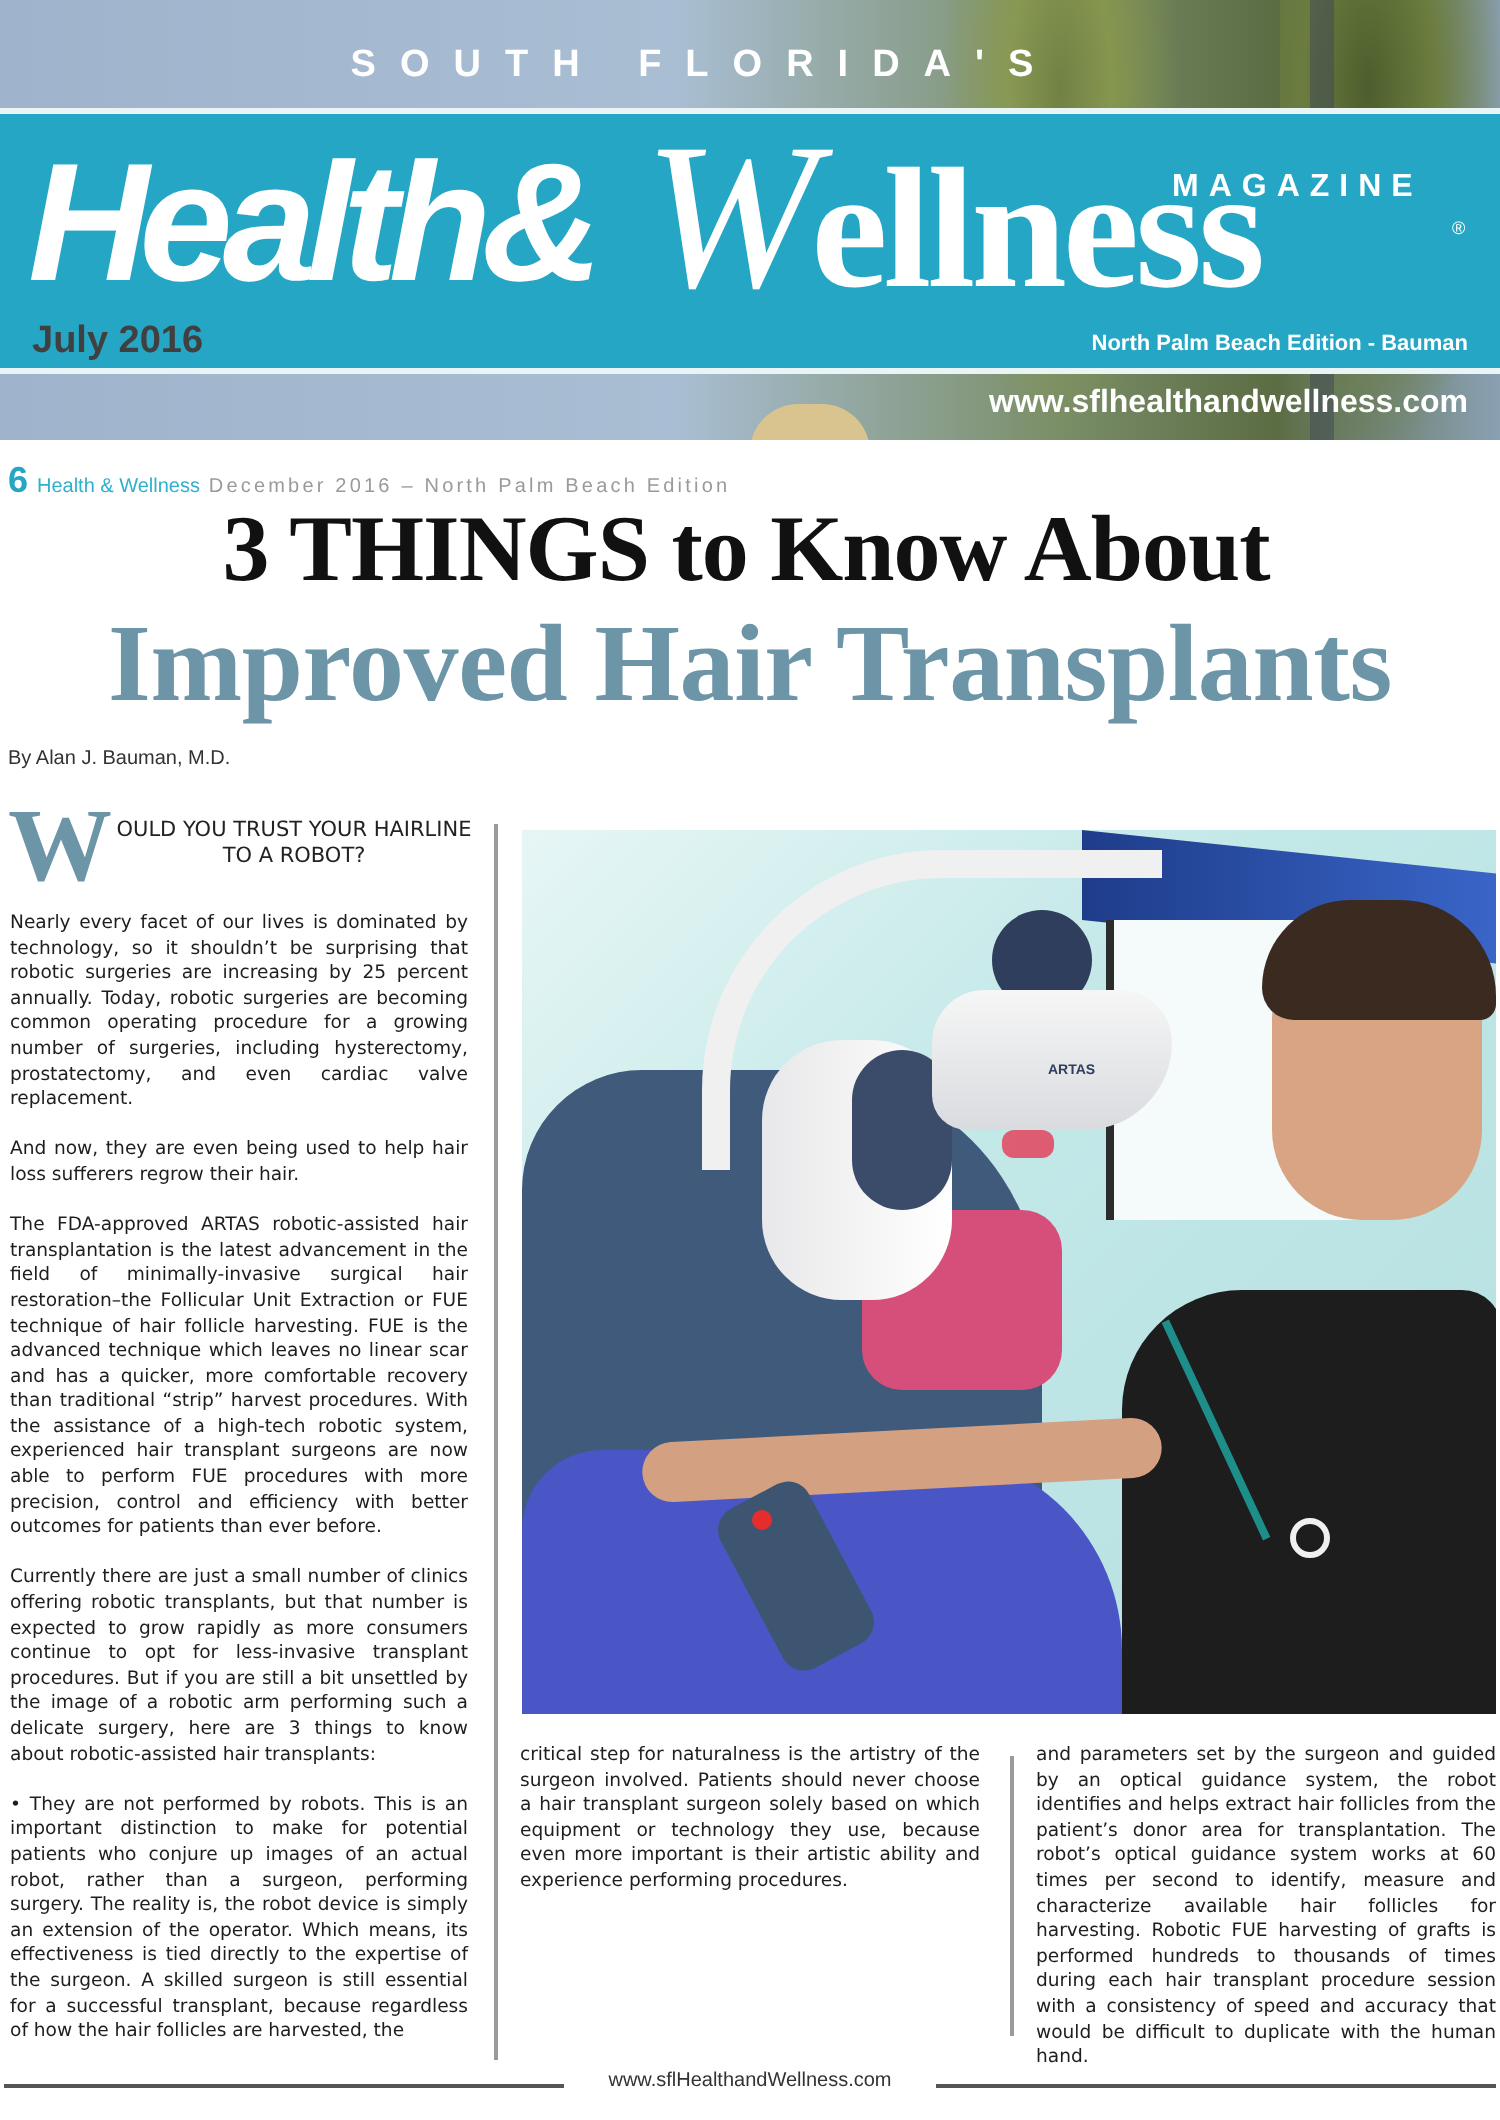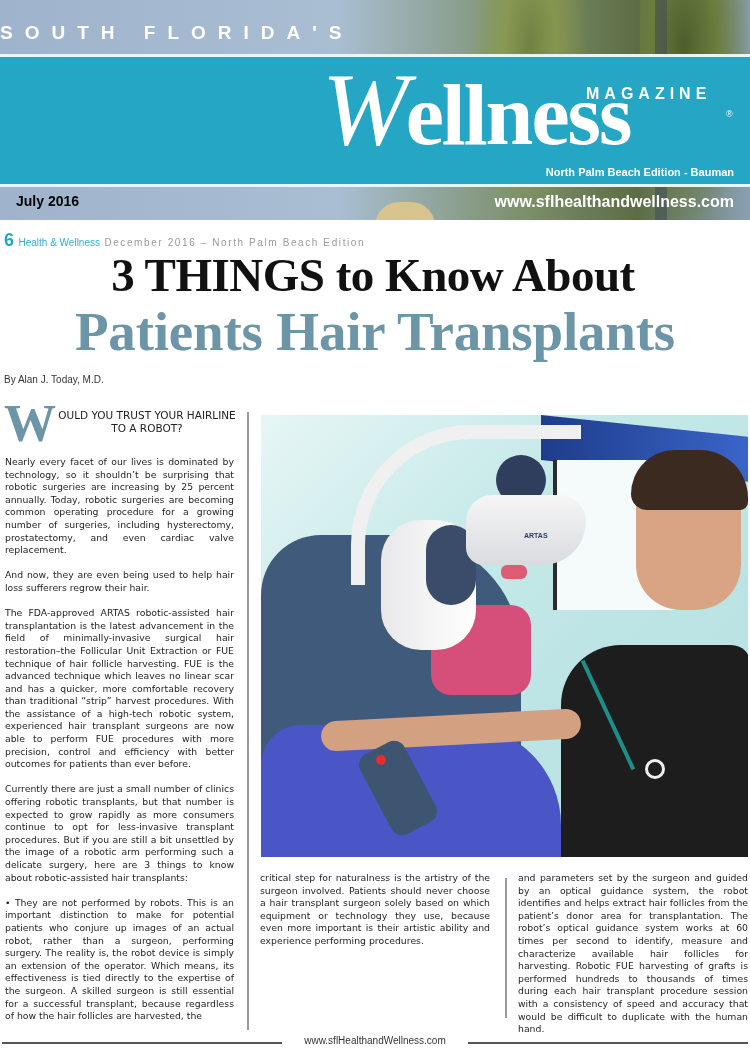--- a/index.html
+++ b/index.html
@@ -22,21 +22,21 @@
       background: radial-gradient(ellipse at 40% 20%, #4d5e2e 0%, #6b7c3e 35%, rgba(90,110,60,0) 75%);
     }
     .masthead .trunk {
       position: absolute; left: 655px; top: 0; width: 12px; height: 220px; background: #3f4a55; opacity: .55;
     }
     .masthead .hat {
       position: absolute; left: 375px; top: 202px; width: 60px; height: 24px;
       background: #d9c38e; border-radius: 30px 30px 0 0;
     }
     .tagline-top {
-      position: absolute; left: 0; top: 22px; width: 704px; text-align: left;
+      position: absolute; left: 0; top: 22px; width: 704px; text-align: center;
       color: #ffffff; font-size: 19px; letter-spacing: 12px; font-weight: bold;
     }
     .band {
       position: absolute; left: 0; top: 54px; width: 750px; height: 133px;
       background: #25a6c4;
       border-top: 3px solid #e9f4f7; border-bottom: 3px solid #e9f4f7;
     }
     .logo-health {
       position: absolute; left: 14px; top: 12px;
       font-family: "Liberation Sans", sans-serif; font-weight: bold; font-style: italic;
@@ -47,21 +47,21 @@
       font-family: "Liberation Serif", serif; font-style: italic;
       font-size: 104px; color: #ffffff; letter-spacing: -3px; line-height: 1;
     }
     .logo-wellness .rest { font-family: "Liberation Serif", serif; font-weight: bold; font-style: normal; font-size: 86px; letter-spacing: -2px; text-align: center; }
     .magazine-label {
       position: absolute; left: 586px; top: 28px; color: #ffffff;
       font-size: 16px; letter-spacing: 5px; font-weight: bold; text-align: right;
     }
     .reg-mark { position: absolute; left: 726px; top: 52px; color: #ffffff; font-size: 9px; }
     .issue-date {
-      position: absolute; left: 16px; top: 103px; color: #000000; font-weight: bold; font-size: 14px; margin-top: 33px;
+      position: absolute; left: 16px; top: 103px; color: #404040; font-weight: bold; font-size: 19px;
     }
     .edition-label {
       position: absolute; right: 16px; top: 109px; color: #ffffff; font-weight: bold; font-size: 11px;
     }
     .site-url-top {
       position: absolute; right: 16px; top: 193px; color: #ffffff; font-weight: bold; font-size: 16px;
     }
 
     
     .folio { position: absolute; left: 4px; top: 230px; white-space: nowrap; }
@@ -145,37 +145,38 @@
 </head>
 <body>
 
 <header class="masthead">
   <div class="palm1"></div>
   <div class="palm2"></div>
   <div class="trunk"></div>
   <div class="hat"></div>
   <div class="tagline-top">SOUTH FLORIDA'S</div>
   <div class="band">
+    <span class="logo-health">Health&amp;</span>
     <span class="logo-wellness"><span>W</span><span class="rest">ellness</span></span>
     <span class="magazine-label">MAGAZINE</span>
     <span class="reg-mark">®</span>
     <span class="issue-date">July 2016</span>
     <span class="edition-label">North Palm Beach Edition - Bauman</span>
   </div>
   <a class="site-url-top">www.sflhealthandwellness.com</a>
 </header>
 
 <div class="folio">
   <span class="page-num">6</span>
   <span class="pub">Health &amp; Wellness</span><span class="rest"> December 2016 – North Palm Beach Edition</span>
 </div>
 
 <h1 class="headline-1">3 THINGS to Know About</h1>
-<h2 class="headline-2">Patients Hair Transplants</h2>
-<div class="byline">By Alan J. Today, M.D.</div>
+<h2 class="headline-2">Improved Hair Transplants</h2>
+<div class="byline">By Alan J. Bauman, M.D.</div>
 
 <div class="col col-1">
   <div class="dropcap-block">
     <span class="dropcap">W</span>
     <span class="kicker">OULD YOU TRUST YOUR HAIRLINE TO A ROBOT?</span>
   </div>
   <p>Nearly every facet of our lives is dominated by technology, so it shouldn’t be surprising that robotic surgeries are increasing by 25 percent annually. Today, robotic surgeries are becoming common operating procedure for a growing number of surgeries, including hysterectomy, prostatectomy, and even cardiac valve replacement.</p>
   <p>And now, they are even being used to help hair loss sufferers regrow their hair.</p>
   <p>The FDA-approved ARTAS robotic-assisted hair transplantation is the latest advancement in the field of minimally-invasive surgical hair restoration–the Follicular Unit Extraction or FUE technique of hair follicle harvesting. FUE is the advanced technique which leaves no linear scar and has a quicker, more comfortable recovery than traditional “strip” harvest procedures. With the assistance of a high-tech robotic system, experienced hair transplant surgeons are now able to perform FUE procedures with more precision, control and efficiency with better outcomes for patients than ever before.</p>
   <p>Currently there are just a small number of clinics offering robotic transplants, but that number is expected to grow rapidly as more consumers continue to opt for less-invasive transplant procedures. But if you are still a bit unsettled by the image of a robotic arm performing such a delicate surgery, here are 3 things to know about robotic-assisted hair transplants:</p>

